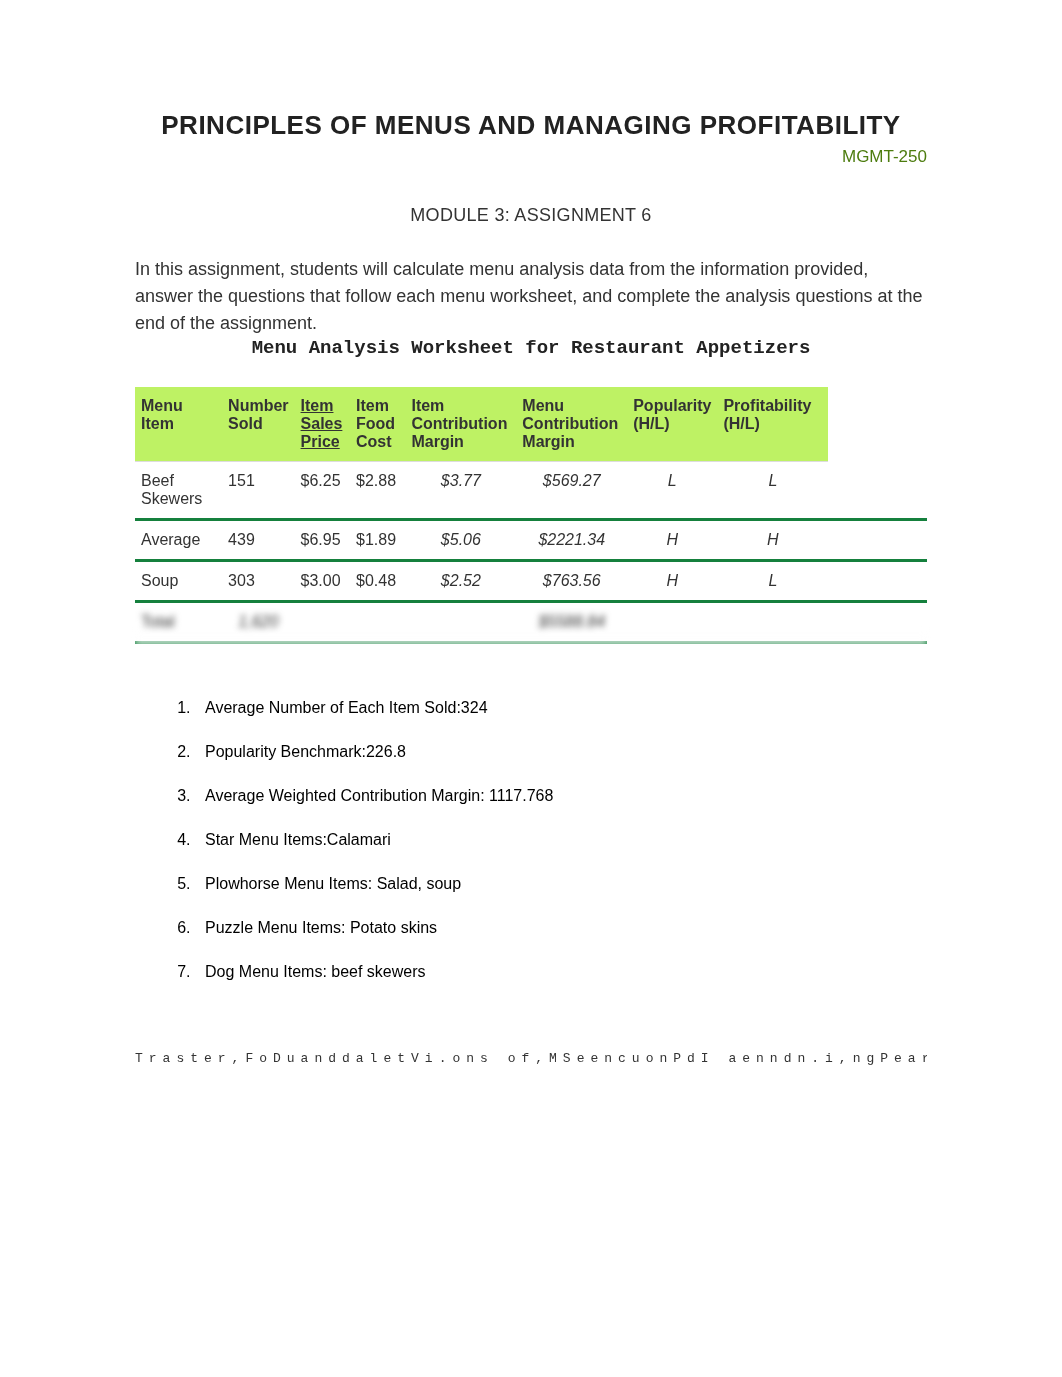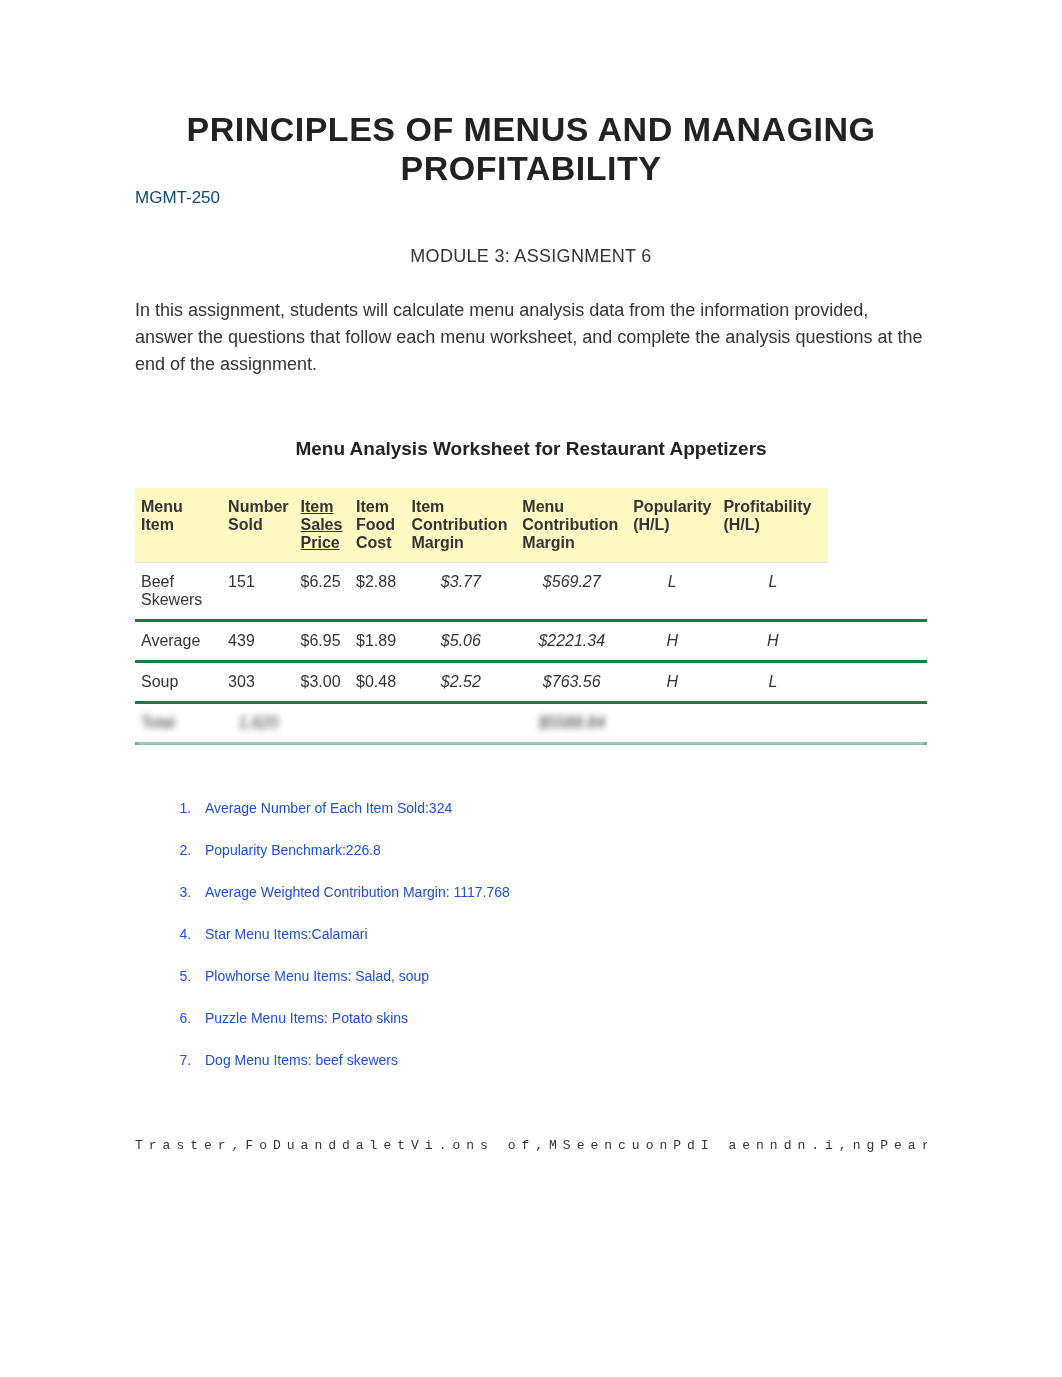--- a/index.html
+++ b/index.html
@@ -8,61 +8,61 @@
       box-sizing: border-box;
     }
     body {
       font-family: 'Segoe UI', Arial, sans-serif;
       background: #fff;
       color: #333;
       width: 1062px;
       padding: 110px 135px 40px 135px;
     }
     .title {
-      font-size: 34px;
+      font-size: 26px;
       font-weight: 700;
       text-align: center;
       letter-spacing: 0.5px;
       color: #222;
     }
     .course-code {
-      text-align: left;
+      text-align: right;
       font-size: 17px;
-      color: #0c4a6e;
+      color: #4d7c0f;
+      margin-top: 6px;
     }
     .module-line {
       text-align: center;
       font-size: 18px;
       color: #333;
       margin-top: 38px;
       letter-spacing: 0.3px;
     }
     .intro {
       margin-top: 30px;
       font-size: 18px;
       line-height: 1.5;
       color: #333;
     }
     .worksheet-title {
-      margin-top: 60px;
       text-align: center;
-      font-family: Liberation Sans, sans-serif;
+      font-family: Liberation Mono, monospace;
       font-weight: 700;
       font-size: 19px;
       color: #222;
     }
     table {
       width: 100%;
       border-collapse: collapse;
       margin-top: 28px;
       font-size: 16px;
     }
     thead th {
       text-align: left;
-      background: #fef9c3;
+      background: #bef264;
       padding: 10px 6px;
       font-weight: 700;
       color: #333;
       vertical-align: top;
       border-bottom: 1px solid #ddd;
     }
     tbody td {
       padding: 10px 6px;
       vertical-align: top;
       color: #333;
@@ -92,22 +92,22 @@
       height: 18px;
       background: linear-gradient(to bottom, rgba(255,255,255,0), rgba(255,255,255,0.95));
       pointer-events: none;
     }
     .qa-list {
       margin-top: 55px;
       padding-left: 60px;
       list-style: decimal;
     }
     .qa-list li {
-      font-size: 14px;
-      color: #1d4ed8;
+      font-size: 16px;
+      color: #000000;
       margin-bottom: 26px;
       padding-left: 10px;
     }
     .footer {
       margin-top: 70px;
       font-size: 13px;
       letter-spacing: 6px;
       color: #333;
       font-family: 'Courier New', monospace;
       white-space: nowrap;

